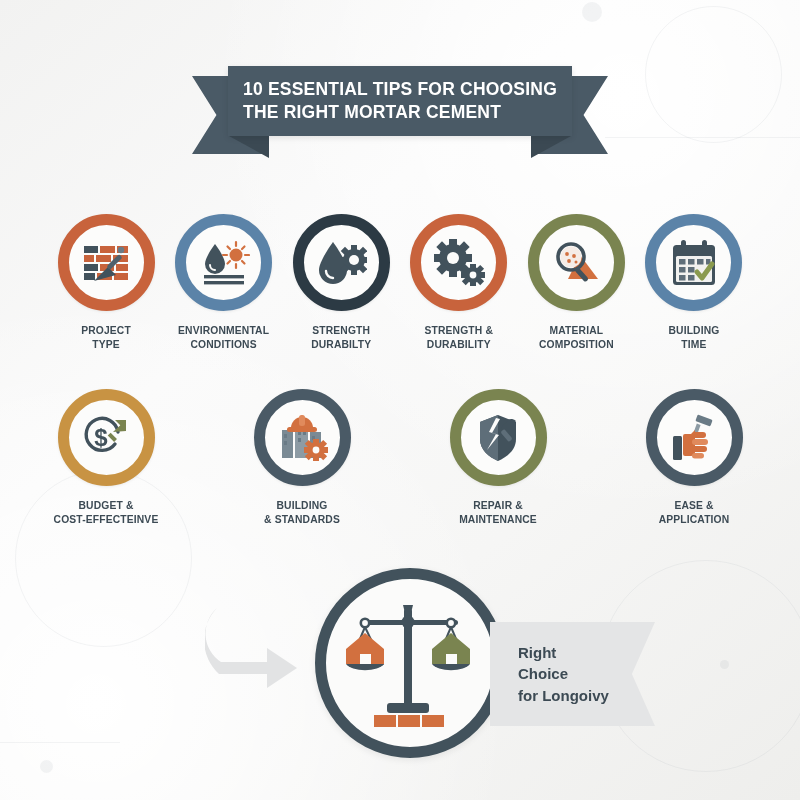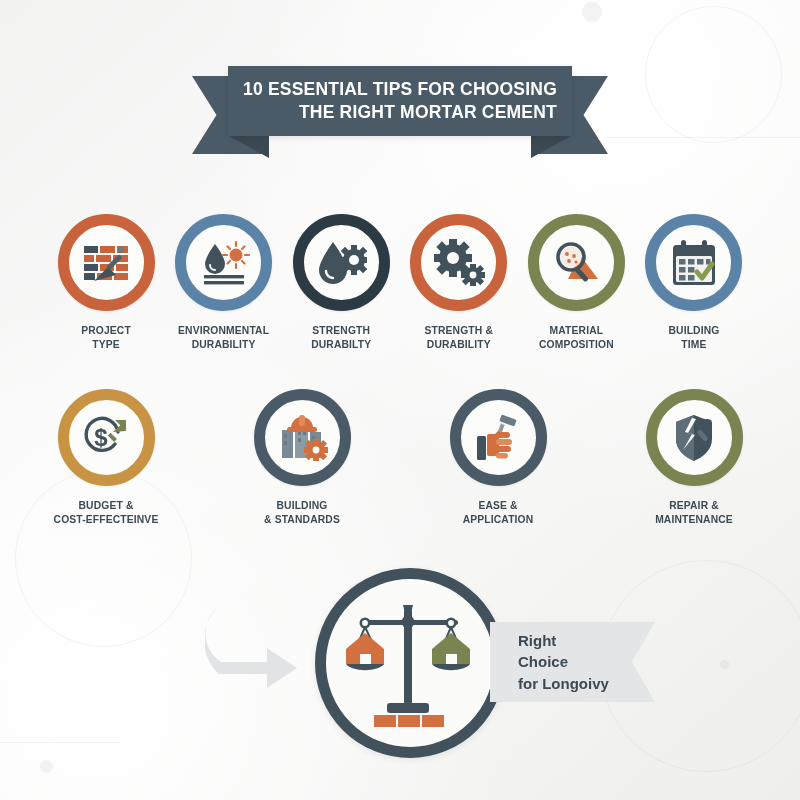--- a/index.html
+++ b/index.html
@@ -83,21 +83,21 @@
     display: flex;
     align-items: center;
     justify-content: center;
     box-shadow: 0 2px 6px rgba(0,0,0,0.10);
   }
   .ribbon-title {
     color: #ffffff;
     font-size: 17.5px;
     font-weight: bold;
     line-height: 1.34;
-    text-align: right;
+    text-align: left;
     letter-spacing: 0.2px;
     white-space: pre-line;
   }
 
   
   .grid {
     position: absolute;
     left: 50px;
     width: 700px;
     display: flex;
@@ -152,21 +152,21 @@
     background: #fbfbfa;
     display: flex;
     align-items: center;
     justify-content: center;
     box-shadow: 0 2px 7px rgba(0,0,0,0.08);
   }
 
   .flag {
     position: absolute;
     left: 490px; top: 622px;
-    width: 165px; height: 80px;
+    width: 165px; height: 104px;
     background: #e4e5e6;
     clip-path: polygon(0 0, 100% 0, 86% 50%, 100% 100%, 0 100%);
     display: flex;
     align-items: center;
   }
   .flag-text {
     margin-left: 28px;
     font-size: 15px;
     font-weight: bold;
     color: #3c4a54;
@@ -239,21 +239,21 @@
             <line x1="29.5" y1="9.5" x2="32" y2="12"></line>
             <line x1="44" y1="24" x2="46.5" y2="26.5"></line>
             <line x1="46.5" y1="9.5" x2="44" y2="12"></line>
             <line x1="32" y1="24" x2="29.5" y2="26.5"></line>
           </g>
           <rect x="6" y="38" width="40" height="3.4" fill="#42525c"></rect>
           <rect x="6" y="44" width="40" height="3.4" fill="#42525c"></rect>
         </svg>
       </div>
       <div class="tip-label">ENVIRONMENTAL
-DURABILITY</div>
+CONDITIONS</div>
     </div>
 
     <div class="tip">
       <div class="ring" style="border-color:#2c3a44;">
         <svg width="52" height="52" viewBox="0 0 52 52">
           <path d="M18 5 C18 5 4 24 4 33 a14 14 0 0 0 28 0 C32 24 18 5 18 5 Z" fill="#42525c"></path>
           <path d="M11 34 a7 7 0 0 0 7 7" stroke="#fbfbfa" stroke-width="2.4" fill="none" stroke-linecap="round"></path>
           <g fill="#42525c">
             <circle cx="39" cy="23" r="11"></circle>
             <rect x="36" y="8" width="6" height="6"></rect>
@@ -394,48 +394,48 @@
             <rect x="30" y="41.5" width="5.5" height="5.5" transform="rotate(45 32.7 44.2)"></rect>
           </g>
           <circle cx="40" cy="38" r="3.4" fill="#fbfbfa"></circle>
         </svg>
       </div>
       <div class="tip-label">BUILDING
 &amp; STANDARDS</div>
     </div>
 
     <div class="tip">
+      <div class="ring" style="border-color:#7a8450;">
+        <svg width="52" height="52" viewBox="0 0 52 52">
+          <path d="M26 3 L44 10 v17 c0 11 -9 18 -18 22 C17 45 8 38 8 27 V10 Z" fill="#42525c"></path>
+          <path d="M26 3 L8 10 v17 c0 11 9 18 18 22 Z" fill="#5e6e79"></path>
+          <path d="M24 6 L17 20 L24 22 L15 38 L27 23 L20 21 L28 7 Z" fill="#fbfbfa"></path>
+          <path d="M31 22 L44 9 a6 6 0 0 0 -8 -1 l-6 7 a5 5 0 0 0 1 7 Z" fill="#42525c"></path>
+          <rect x="32" y="17" width="5" height="13" rx="2" transform="rotate(-40 34.5 23.5)" fill="#5e6e79"></rect>
+        </svg>
+      </div>
+      <div class="tip-label">REPAIR &amp;
+MAINTENANCE</div>
+    </div>
+
+    <div class="tip">
       <div class="ring" style="border-color:#4a5a66;">
         <svg width="52" height="52" viewBox="0 0 52 52">
           <rect x="28" y="5" width="16" height="7" rx="1.5" transform="rotate(20 36 8.5)" fill="#6a7b86"></rect>
           <rect x="27" y="12" width="4" height="10" transform="rotate(20 29 17)" fill="#8d9ba4"></rect>
           <rect x="5" y="24" width="9" height="24" rx="1.5" fill="#42525c"></rect>
           <path d="M17 22 h6 l4 -4 v22 a4 4 0 0 1 -4 4 h-6 a2 2 0 0 1 -2 -2 V24 a2 2 0 0 1 2 -2 Z" fill="#d2703f"></path>
           <rect x="24" y="20" width="14" height="6" rx="3" fill="#d2703f"></rect>
           <rect x="24" y="27" width="16" height="6" rx="3" fill="#e08a5c"></rect>
           <rect x="24" y="34" width="15" height="6" rx="3" fill="#d2703f"></rect>
           <rect x="24" y="41" width="12" height="5.5" rx="2.75" fill="#e08a5c"></rect>
         </svg>
       </div>
       <div class="tip-label">EASE &amp;
 APPLICATION</div>
-    </div>
-
-    <div class="tip">
-      <div class="ring" style="border-color:#7a8450;">
-        <svg width="52" height="52" viewBox="0 0 52 52">
-          <path d="M26 3 L44 10 v17 c0 11 -9 18 -18 22 C17 45 8 38 8 27 V10 Z" fill="#42525c"></path>
-          <path d="M26 3 L8 10 v17 c0 11 9 18 18 22 Z" fill="#5e6e79"></path>
-          <path d="M24 6 L17 20 L24 22 L15 38 L27 23 L20 21 L28 7 Z" fill="#fbfbfa"></path>
-          <path d="M31 22 L44 9 a6 6 0 0 0 -8 -1 l-6 7 a5 5 0 0 0 1 7 Z" fill="#42525c"></path>
-          <rect x="32" y="17" width="5" height="13" rx="2" transform="rotate(-40 34.5 23.5)" fill="#5e6e79"></rect>
-        </svg>
-      </div>
-      <div class="tip-label">REPAIR &amp;
-MAINTENANCE</div>
     </div>
 
 
   </div>
 
   <div class="bottom"></div>
 
   <svg class="curve-arrow" width="105" height="95" viewBox="0 0 105 95">
     <path d="M12 8 a34 34 0 0 0 4 54 L62 62 L62 48 L92 68 L62 88 L62 74 L14 74 A46 46 0 0 1 12 8 Z" fill="#e2e3e4"></path>
   </svg>

